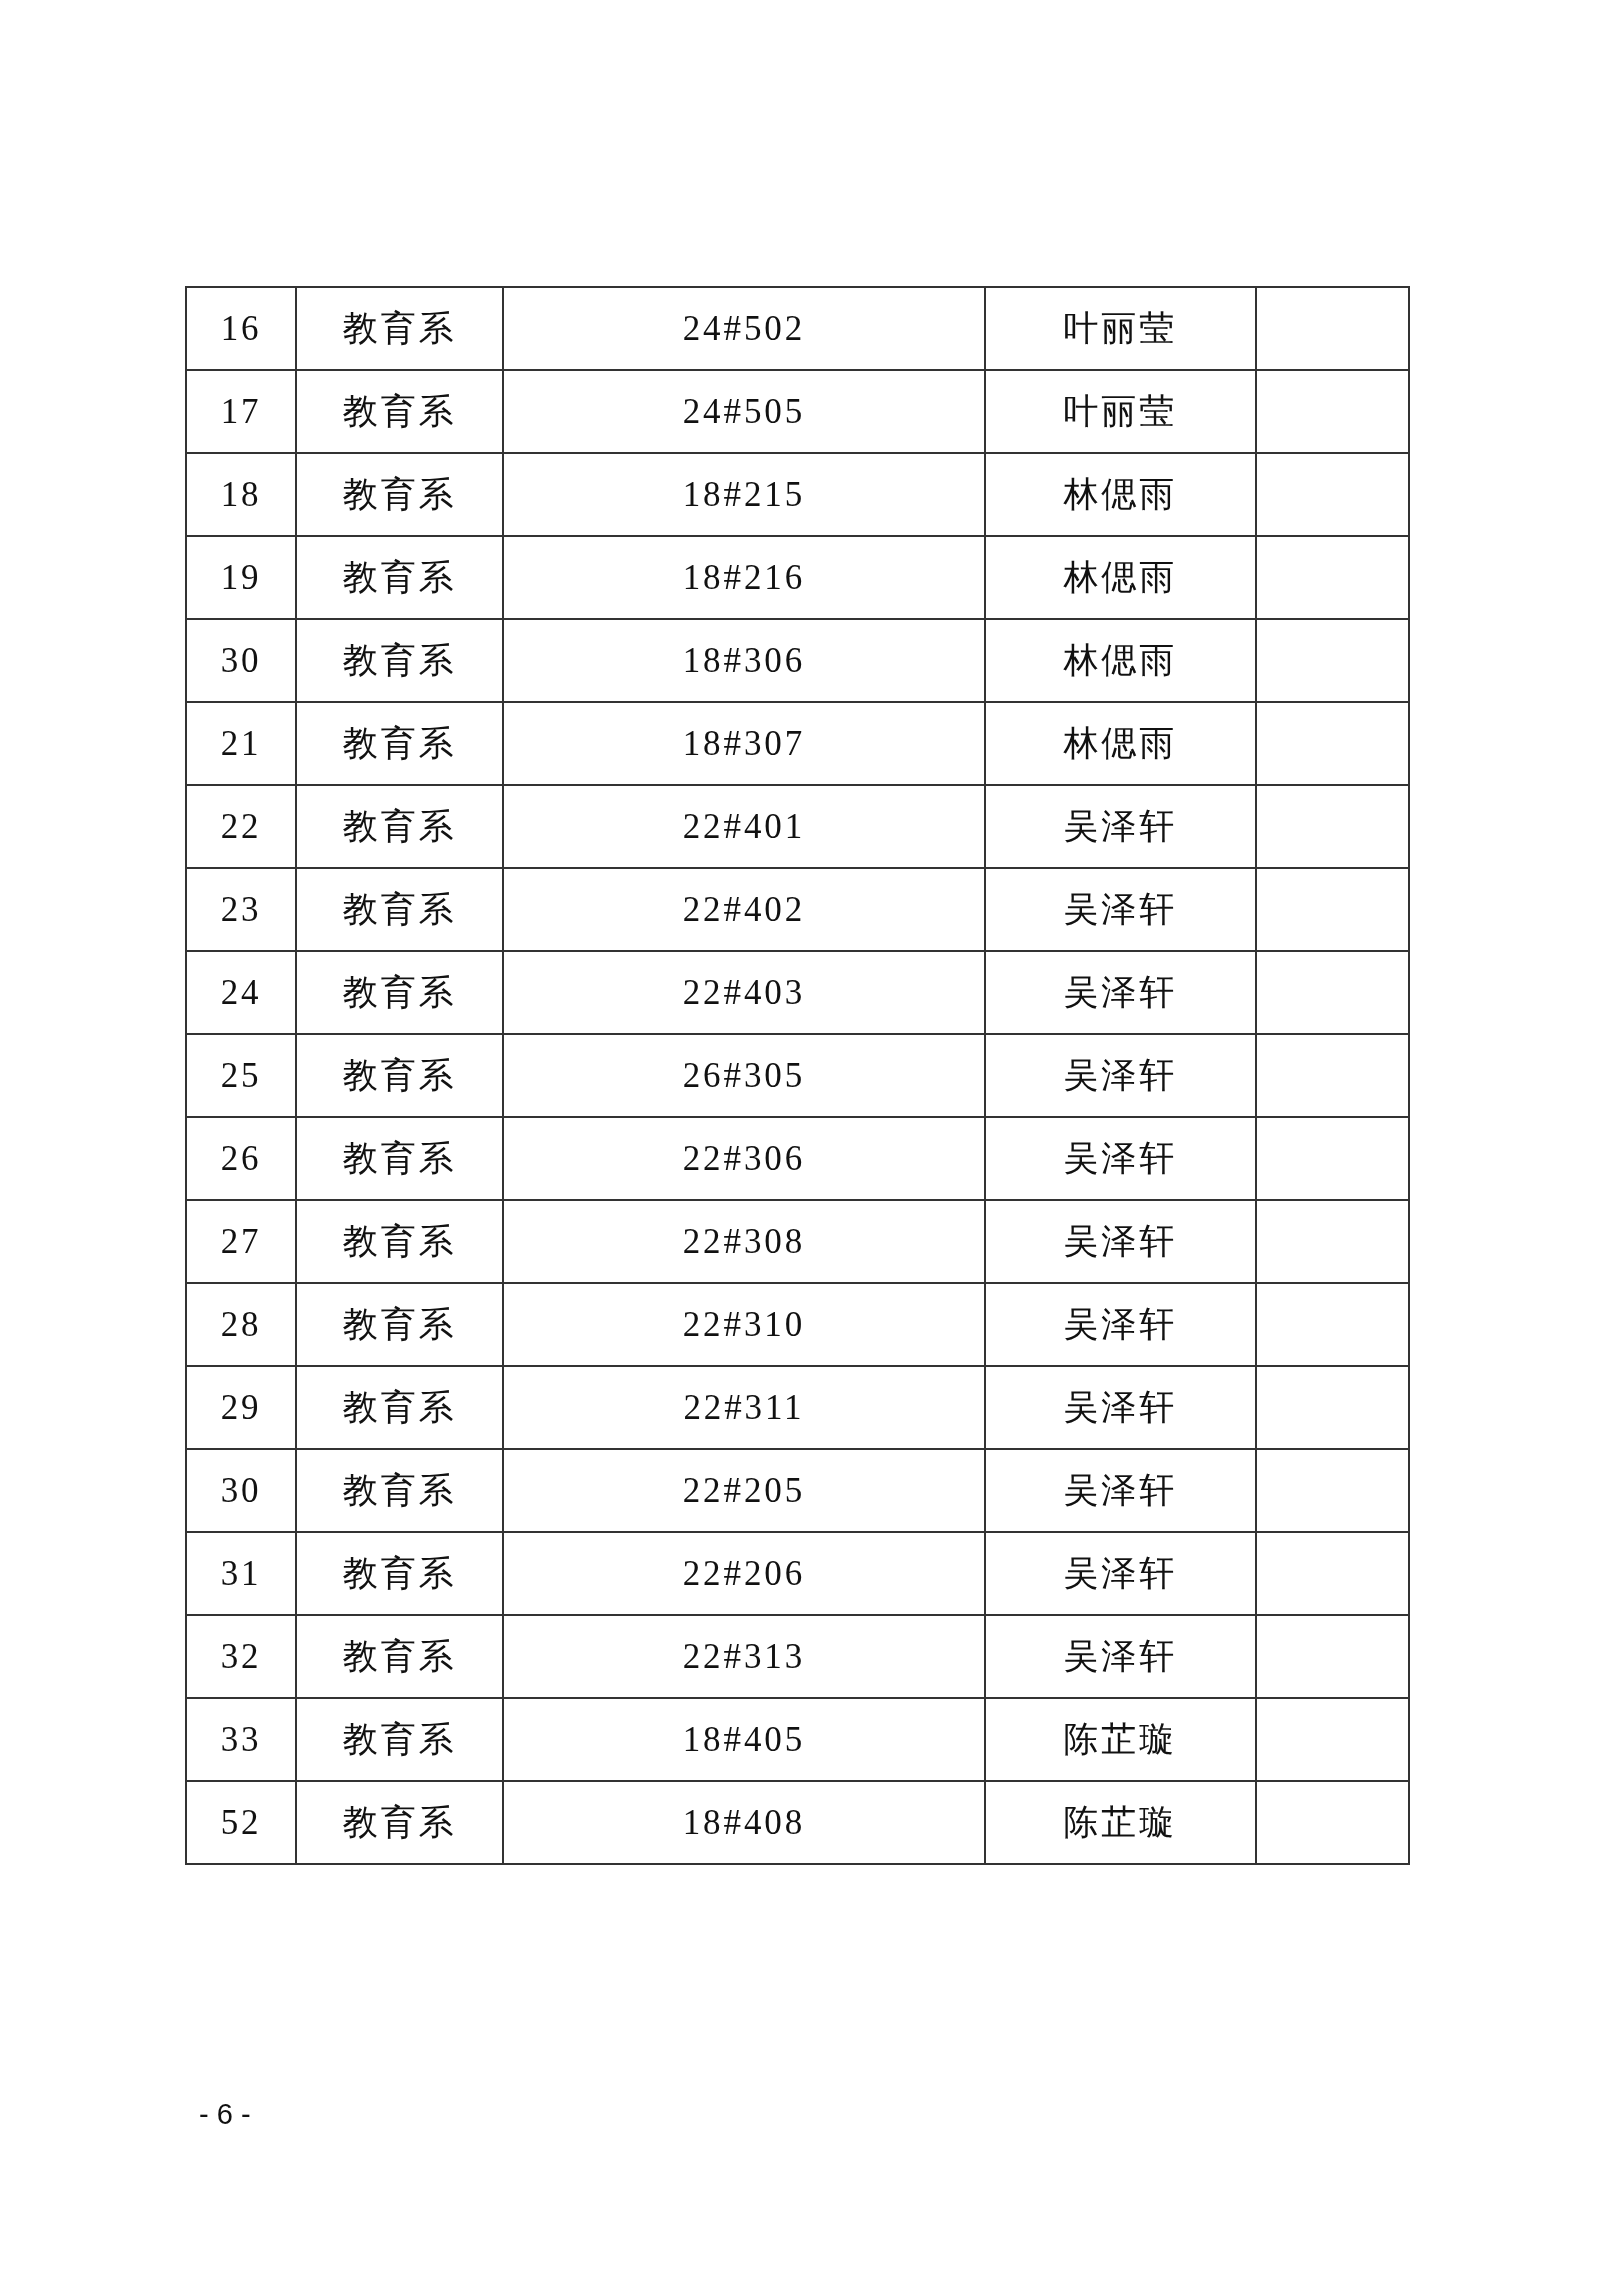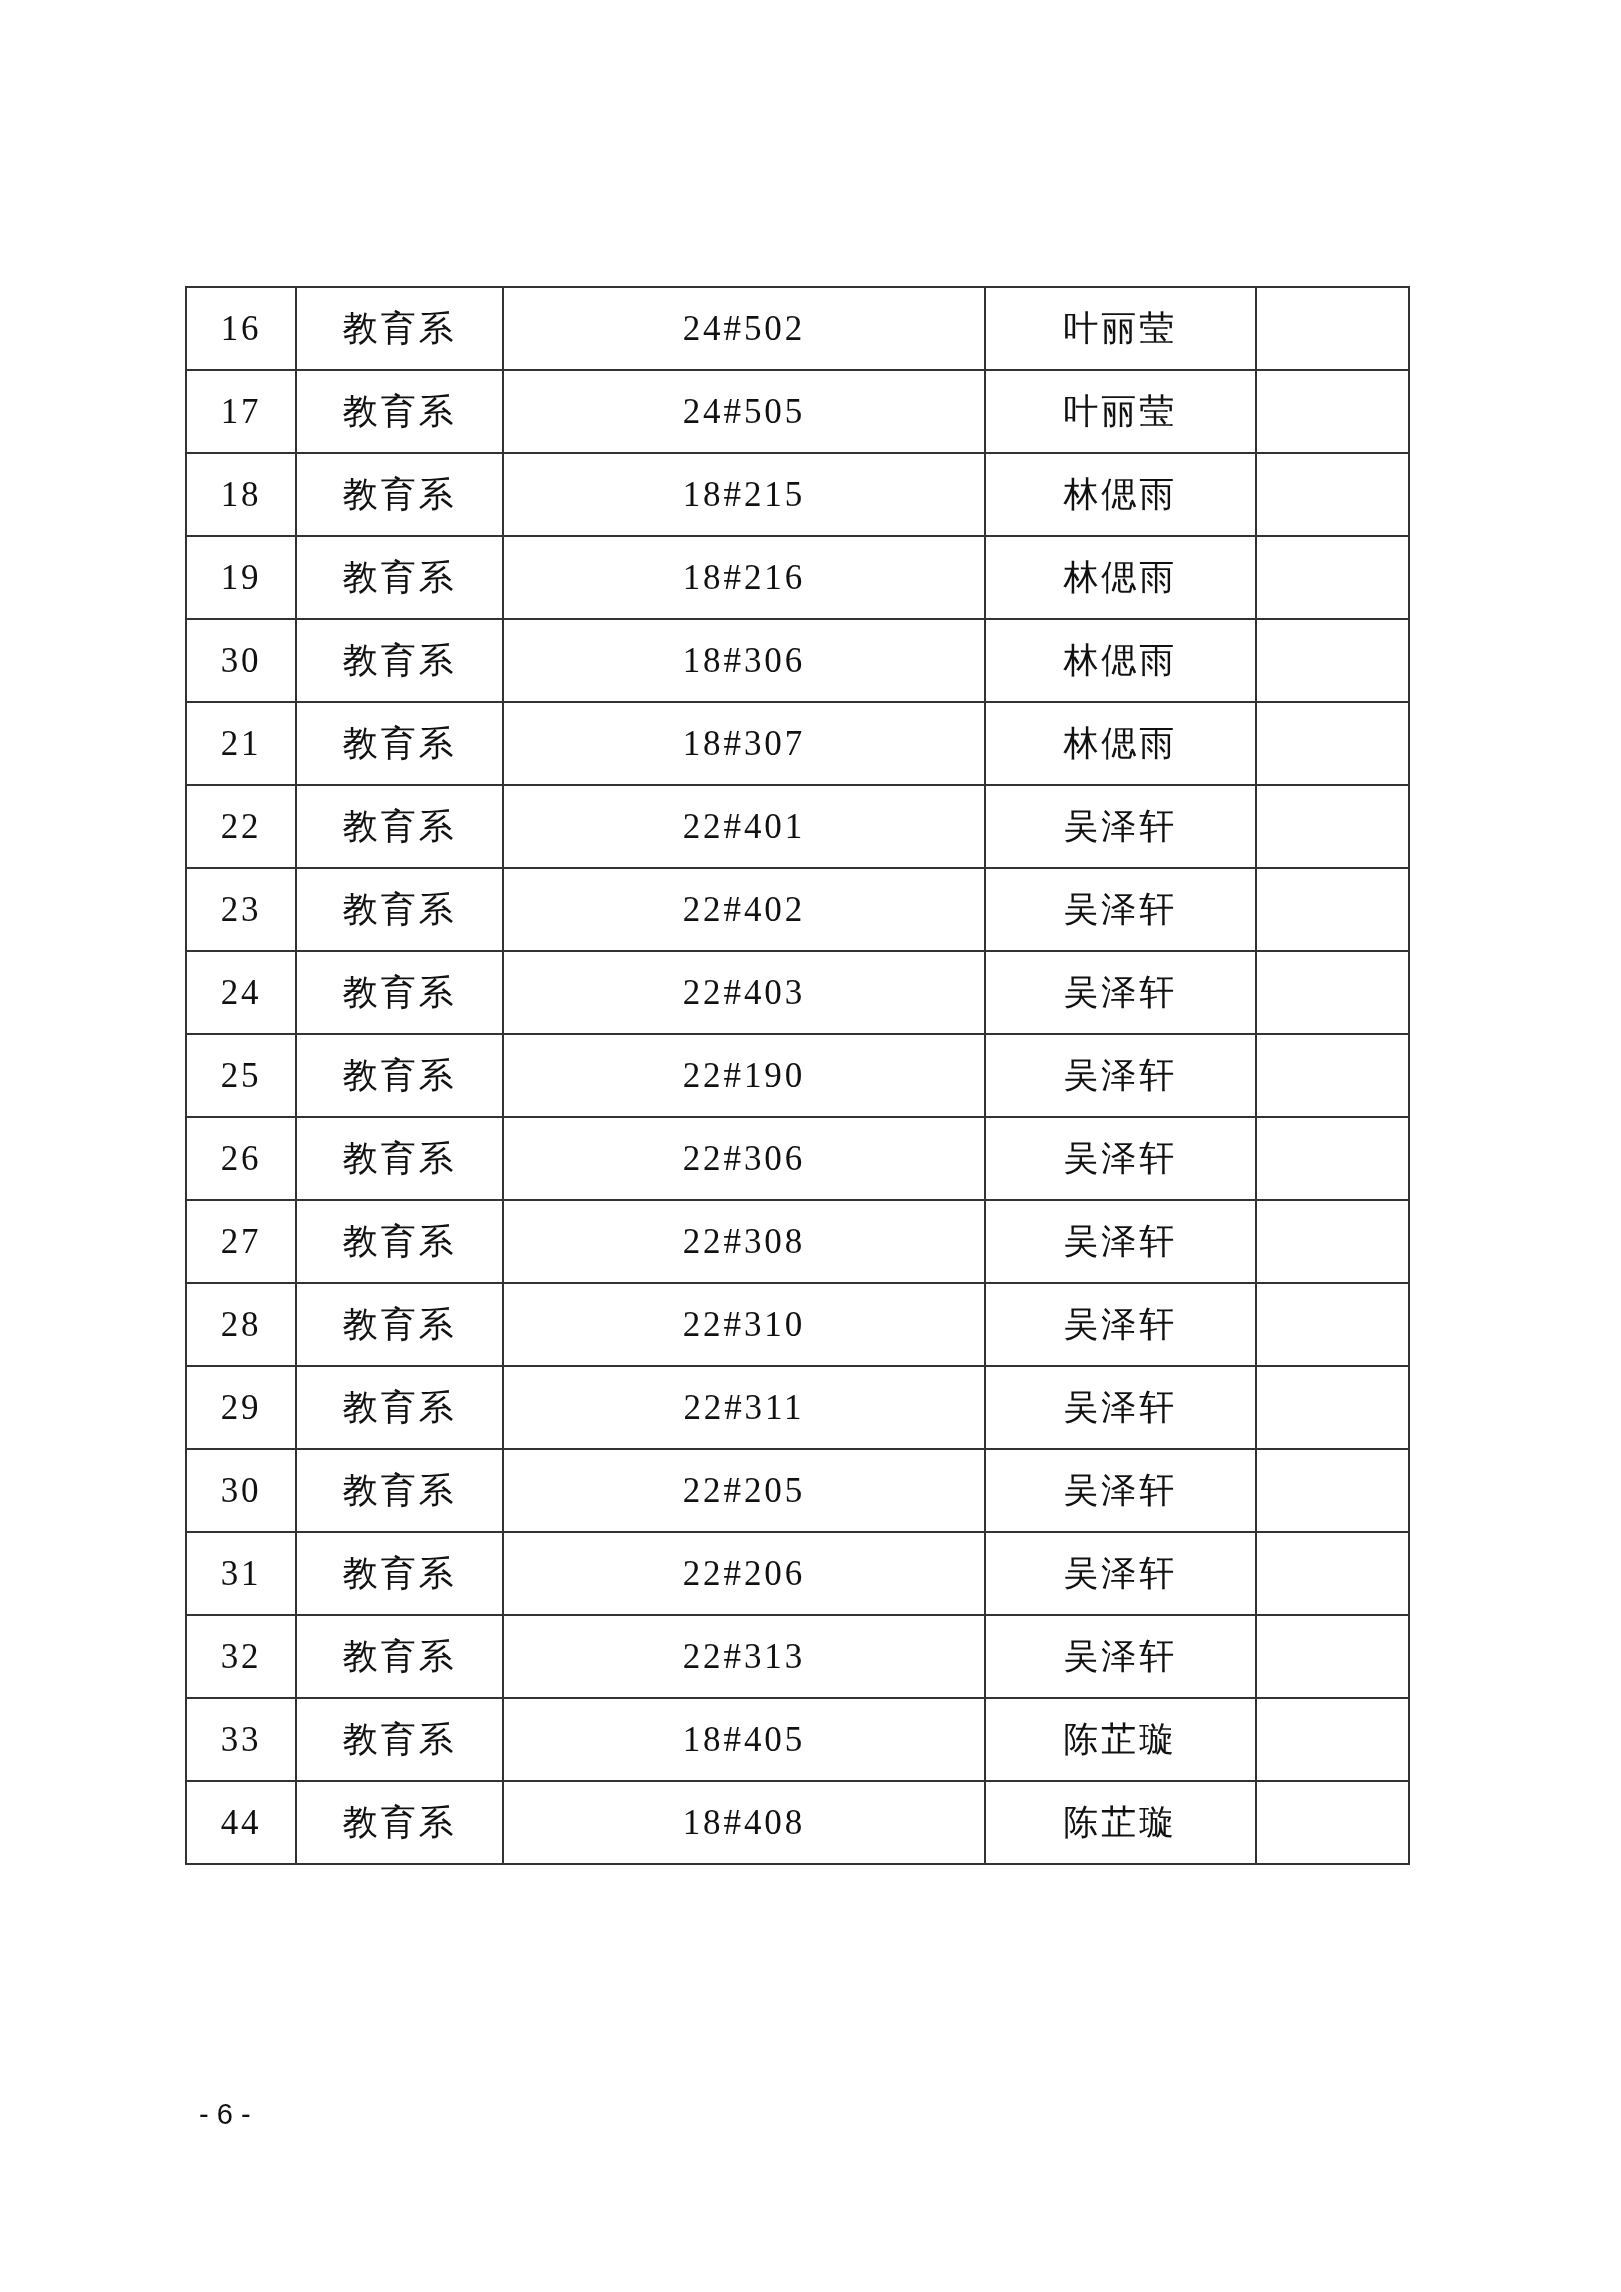--- a/index.html
+++ b/index.html
@@ -94,21 +94,21 @@
       <tr>
         <td>24</td>
         <td>教育系</td>
         <td>22#403</td>
         <td>吴泽轩</td>
         <td></td>
       </tr>
       <tr>
         <td>25</td>
         <td>教育系</td>
-        <td>22#190</td>
+        <td>26#305</td>
         <td>吴泽轩</td>
         <td></td>
       </tr>
       <tr>
         <td>26</td>
         <td>教育系</td>
         <td>22#306</td>
         <td>吴泽轩</td>
         <td></td>
       </tr>
@@ -155,21 +155,21 @@
         <td></td>
       </tr>
       <tr>
         <td>33</td>
         <td>教育系</td>
         <td>18#405</td>
         <td>陈芷璇</td>
         <td></td>
       </tr>
       <tr>
-        <td>44</td>
+        <td>52</td>
         <td>教育系</td>
         <td>18#408</td>
         <td>陈芷璇</td>
         <td></td>
       </tr>
     </tbody>
 </table>
 
 <div class="page-number">- 6 -</div>
 

